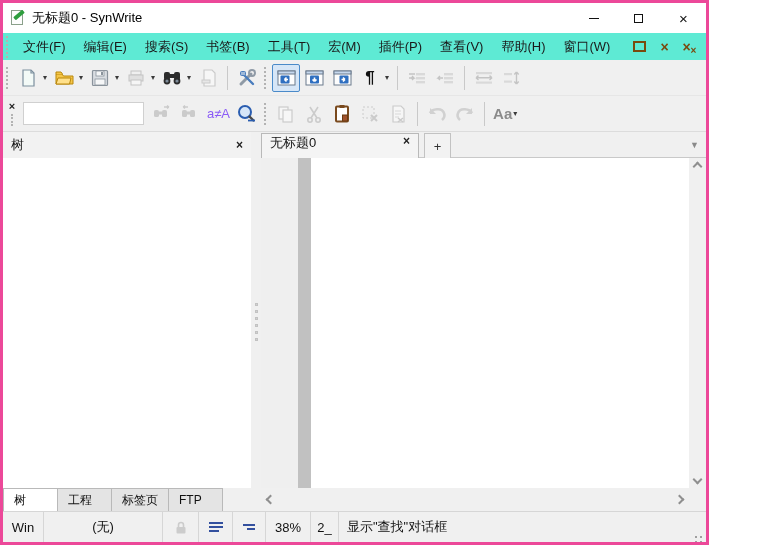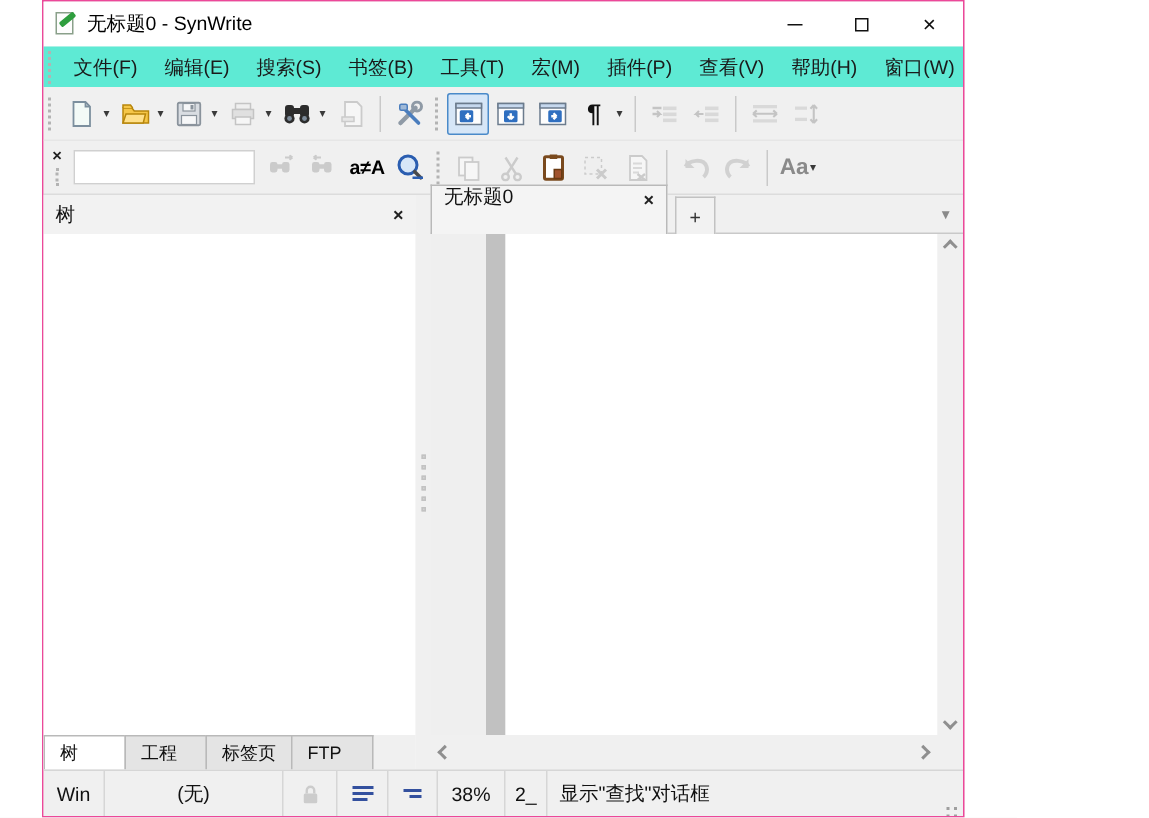--- a/index.html
+++ b/index.html
@@ -1,17 +1,17 @@
 <!DOCTYPE html>
 <html><head>
 <meta charset="utf-8">
 <style>
   * { margin:0; padding:0; box-sizing:border-box; }
   html,body { width:766px; height:545px; font-family:"Liberation Sans", sans-serif; background:#fff; }
-  .window { position:relative; width:615px; height:545px; border:1px solid #ec4899; background:#f0f0f0; display:flex; flex-direction:column; overflow:hidden;margin-left:28px; }
+  .window { position:relative; width:709px; height:545px; border:3px solid #ec4899; background:#f0f0f0; display:flex; flex-direction:column; overflow:hidden; }
 
   
   .titlebar { height:30px; background:#ffffff; display:flex; align-items:center; flex:0 0 auto; }
   .app-icon { width:16px; height:16px; margin:0 6px 0 7px; position:relative; flex:0 0 auto; }
   .app-icon .page { position:absolute; left:1px; top:0; width:12px; height:15px; background:#fdfdfd; border:1px solid #8aa08a; }
   .app-icon .pencil { position:absolute; left:3px; top:3px; width:12px; height:4px; background:#2e9e3e; transform:rotate(-40deg); border-radius:1px; }
   .title-text { font-size:13px; color:#000; white-space:nowrap; }
   .caption-buttons { margin-left:auto; display:flex; height:30px; }
   .caption-btn { width:45px; height:30px; display:flex; align-items:center; justify-content:center; color:#111; }
   .min-glyph { width:10px; height:1px; background:#111; }
@@ -31,21 +31,21 @@
   
   .toolbar { display:flex; align-items:center; background:#f0f0f0; flex:0 0 auto; }
   .tb1 { height:35px; }
   .tb2 { height:36px; border-top:1px solid #e6e6e6; }
   .tbtn { height:28px; min-width:28px; display:flex; align-items:center; justify-content:center; border:1px solid transparent; border-radius:2px; padding:0 2px; flex:0 0 auto; }
   .tbtn.selected { border-color:#4a8ac9; background:#d6e6f7; }
   .tbtn.disabled { opacity:.42; filter:grayscale(1); }
   .ddarrow { font-size:8px; color:#3a3a3a; margin:0 3px 0 1px; align-self:center; }
   .sep { width:1px; height:24px; background:#c9c9c9; margin:0 5px; flex:0 0 auto; }
   .para-glyph { font-size:17px; font-weight:bold; color:#111; }
-  .case-glyph { font-size:13px; font-weight:bold; color:#000000; }
+  .case-glyph { font-size:13px; font-weight:normal; color:#8b5cf6; }
   .aa-glyph { font-size:15px; font-weight:bold; color:#8a8a8a; }
   .findbar-left { display:flex; flex-direction:column; align-items:center; width:14px; margin-left:2px; }
   .findbar-close { font-size:11px; font-weight:bold; color:#222; line-height:10px; }
   .findbar-grip { width:2px; height:12px; border-left:2px dotted #b3b3b3; margin-top:3px; }
   .find-input { width:121px; height:23px; border:1px solid #d0d0d0; background:#fff; margin:0 4px; font-size:13px; padding:0 4px; font-family:"Liberation Sans",sans-serif; }
 
   
   .content { flex:1 1 auto; display:flex; border-top:1px solid #dcdcdc; min-height:0; }
   .left-panel { width:248px; display:flex; flex-direction:column; background:#fff; flex:0 0 auto; }
   .panel-header { height:26px; background:#f2f2f2; display:flex; align-items:center; font-size:13px; color:#111; padding:0 8px; flex:0 0 auto; }
@@ -53,21 +53,21 @@
   .panel-body { flex:1 1 auto; background:#fff; }
   .panel-tabs { height:23px; display:flex; background:#f0f0f0; align-items:stretch; flex:0 0 auto; }
   .ptab { font-size:12px; color:#111; display:flex; align-items:center; padding:0 10px; border:1px solid #b9b9b9; border-bottom:none; background:#e4e4e4; margin-right:-1px; min-width:55px; }
   .ptab.active { background:#ffffff; }
 
   .splitter { width:10px; background:#f0f0f0; display:flex; flex-direction:column; align-items:center; justify-content:center; gap:4px; flex:0 0 auto; }
   .splitter i { width:3px; height:3px; background:#d2d2d2; border:1px solid #c2c2c2; display:block; }
 
   .editor-region { flex:1 1 auto; display:flex; flex-direction:column; min-width:0; }
   .tabbar { height:26px; background:#f0f0f0; display:flex; align-items:flex-end; border-bottom:1px solid #c9c9c9; flex:0 0 auto; }
-  .doc-tab { width:158px; height:25px; background:#f4f4f4; border:1px solid #b9b9b9; border-bottom:none; display:flex; align-items:flex-end; font-size:13px; color:#111; padding:16px 8px; margin-bottom:-1px; }
+  .doc-tab { width:158px; height:25px; background:#f4f4f4; border:1px solid #b9b9b9; border-bottom:none; display:flex; align-items:flex-start; font-size:13px; color:#111; padding:0 8px; margin-bottom:-1px; }
   .doc-tab .tab-close { margin-left:auto; font-size:12px; font-weight:bold; color:#222; }
   .new-tab-btn { width:27px; height:25px; border:1px solid #c2c2c2; border-bottom:none; background:#f2f2f2; display:flex; align-items:center; justify-content:center; font-size:13px; color:#333; margin-left:5px; margin-bottom:-1px; }
   .tab-dd { margin-left:auto; margin-right:7px; align-self:center; font-size:9px; color:#8a8a8a; }
 
   .editor-body { flex:1 1 auto; display:flex; min-height:0; }
   .gutter { width:37px; background:#efefef; flex:0 0 auto; }
   .foldbar { width:13px; background:#c1c1c1; flex:0 0 auto; }
   .text-area { flex:1 1 auto; background:#ffffff; }
   .vscroll { width:17px; background:#f0f0f0; display:flex; flex-direction:column; justify-content:space-between; align-items:center; padding:5px 0; flex:0 0 auto; }
   .chev { width:7px; height:7px; border-left:2px solid #8f8f8f; border-bottom:2px solid #8f8f8f; display:block; }

